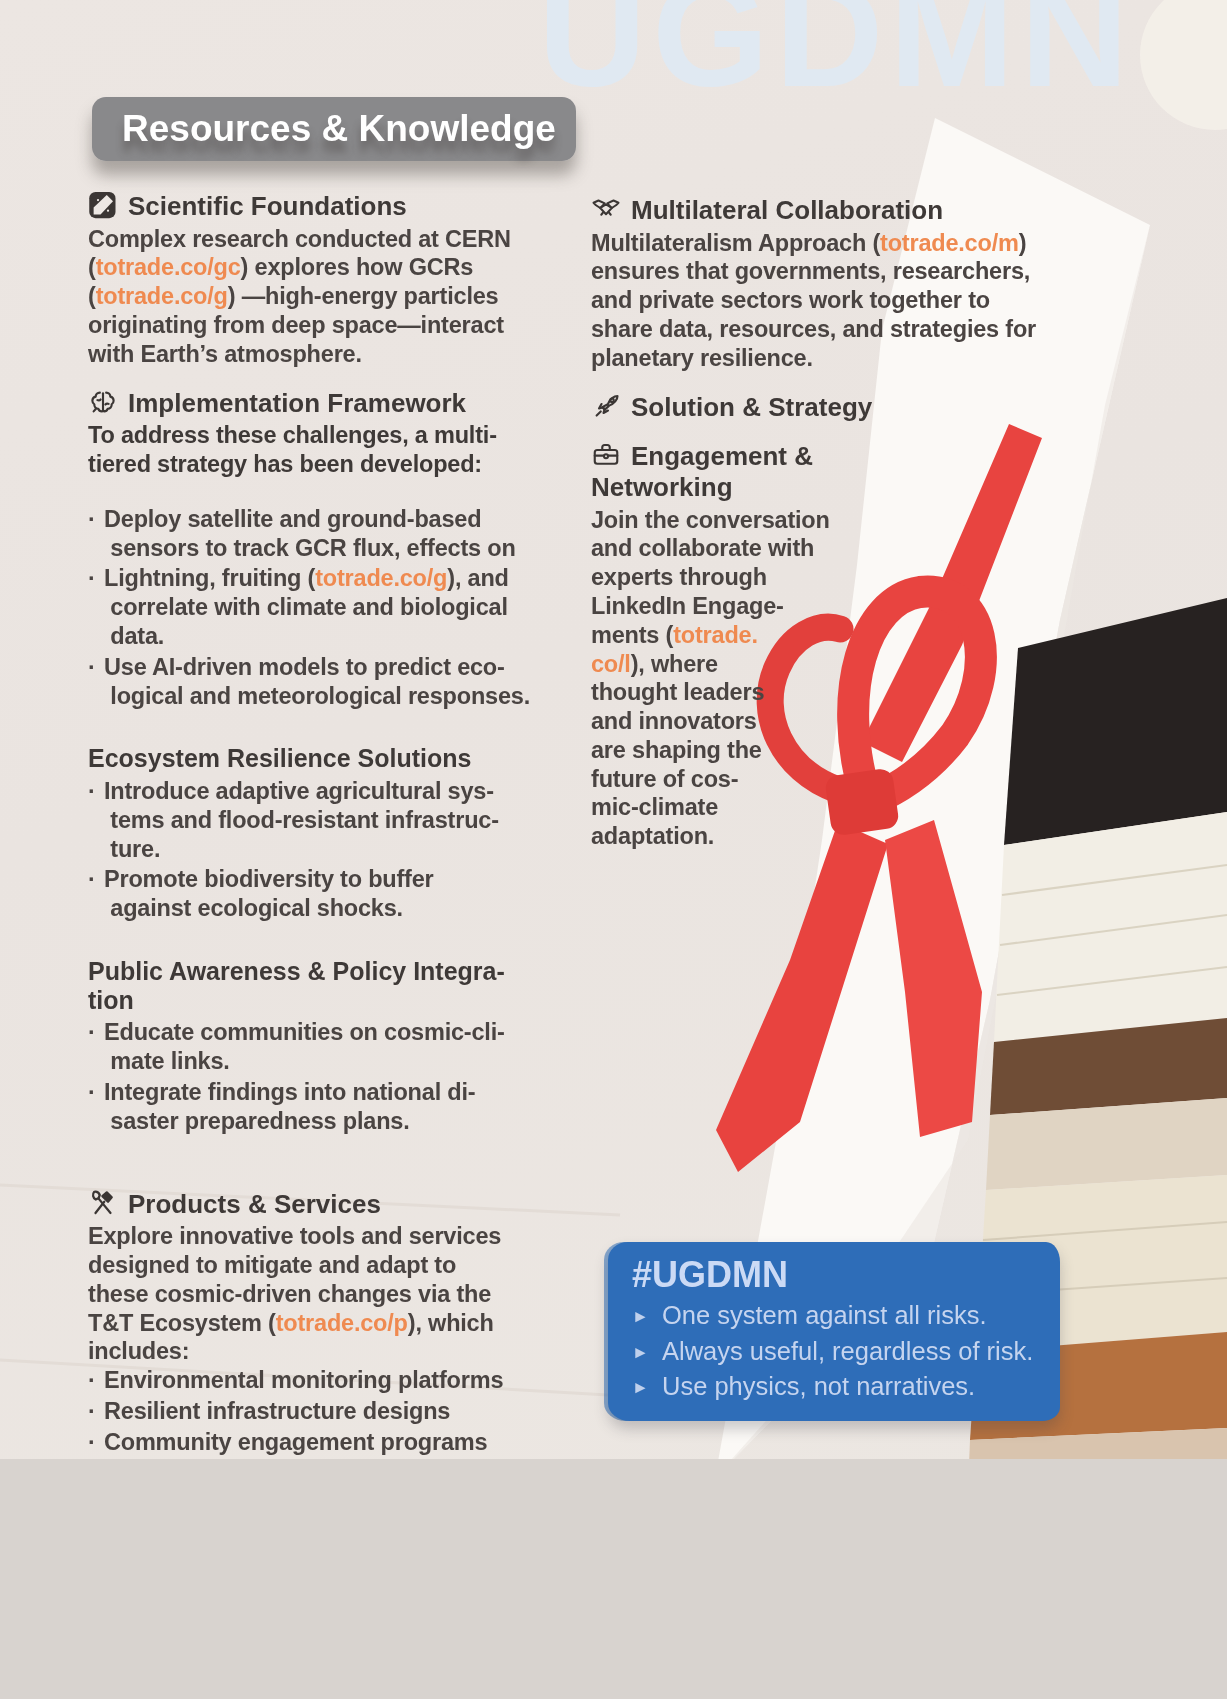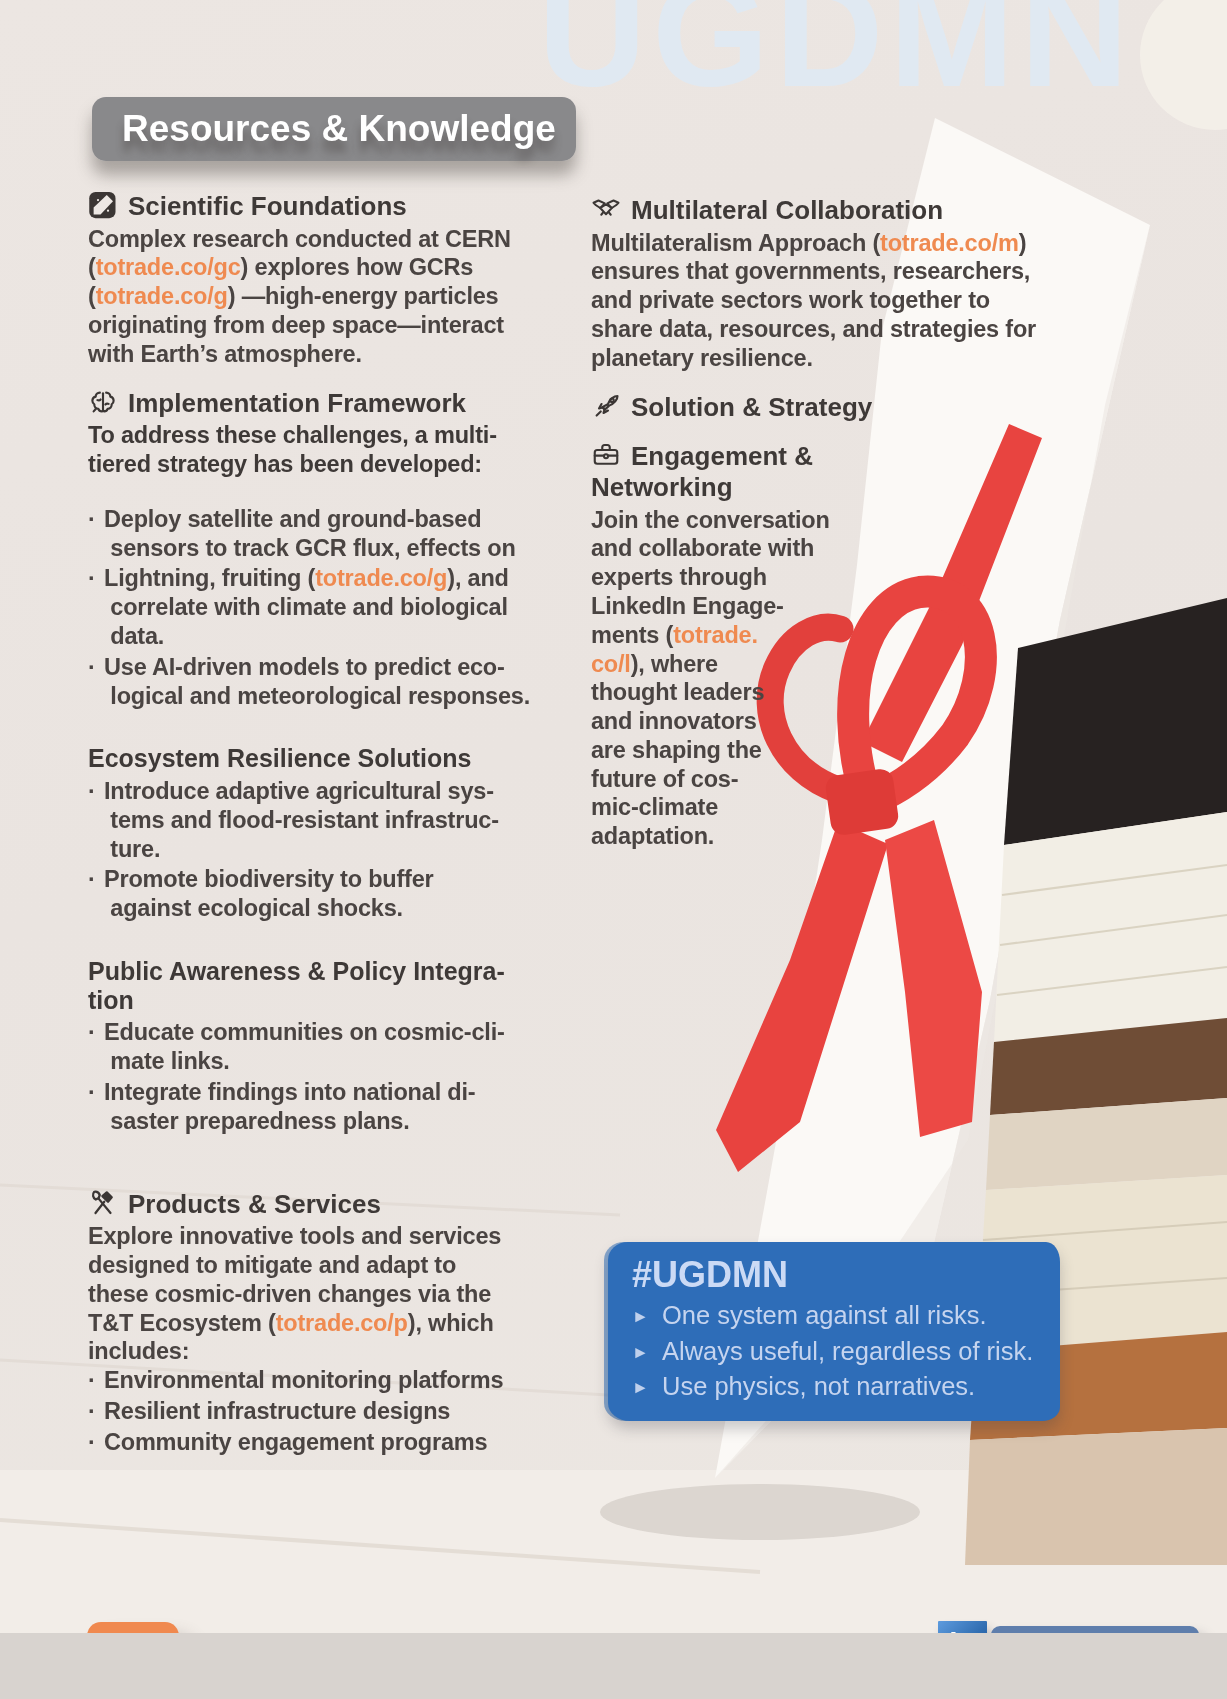--- a/index.html
+++ b/index.html
@@ -1,17 +1,17 @@
 <!DOCTYPE html>
 <html><head>
 <meta charset="utf-8">
 <style>
   html,body{margin:0;padding:0;background:#d8d3cf;}
   .page{
-    position:relative;width:1227px;height:1633px;overflow:hidden;
+    position:relative;width:1227px;height:1459px;overflow:hidden;
     background:linear-gradient(160deg,#ece6e2 0%,#eae4e0 45%,#ece7e2 100%);
     font-family:"Liberation Sans",sans-serif;color:#46413f;
   }
   
   .bg{position:absolute;inset:0;z-index:0;}
   
   .watermark{
     position:absolute;top:-52px;left:538px;z-index:1;
     font-size:150px;font-weight:700;letter-spacing:6px;color:#e0e9f2;
     user-select:none;white-space:nowrap;

